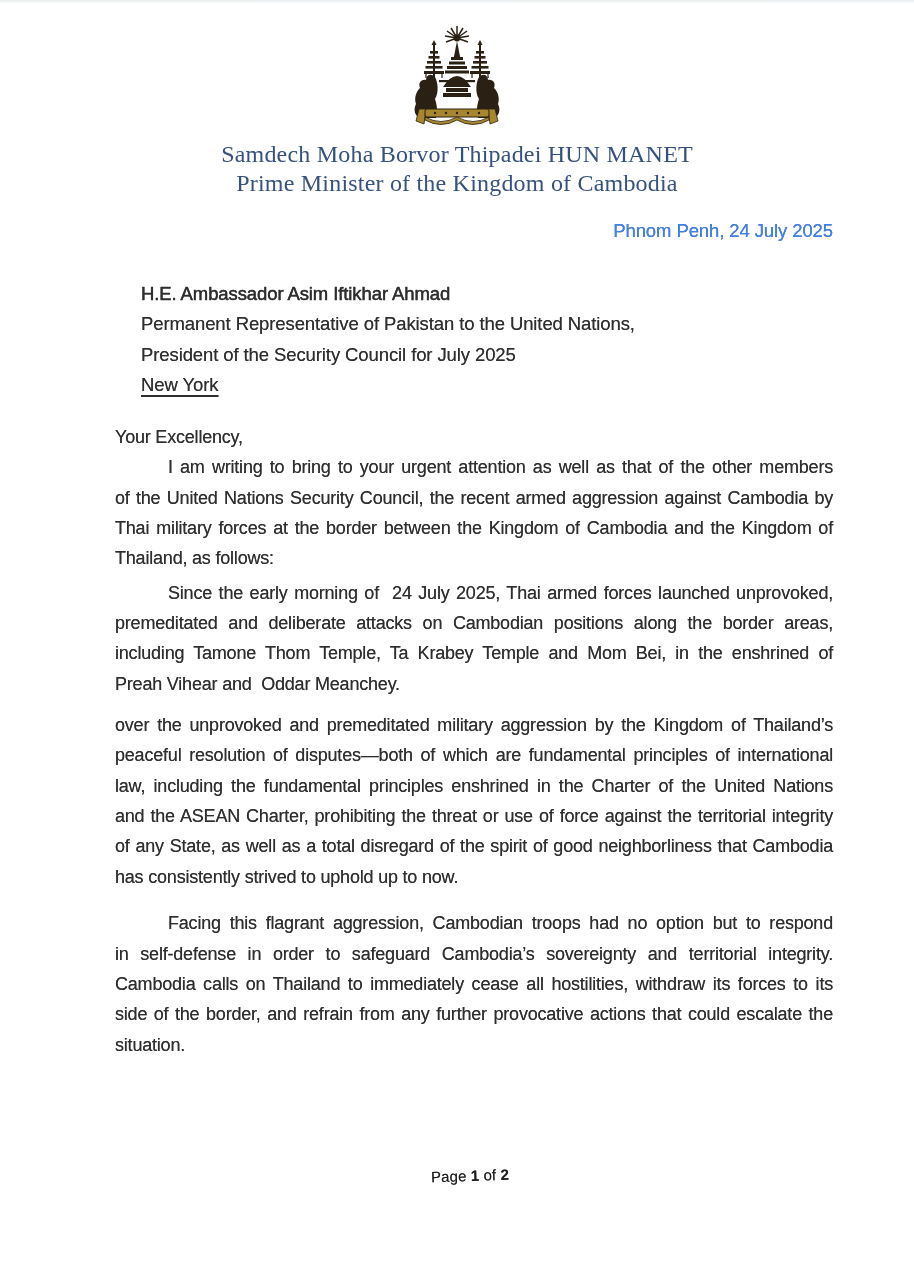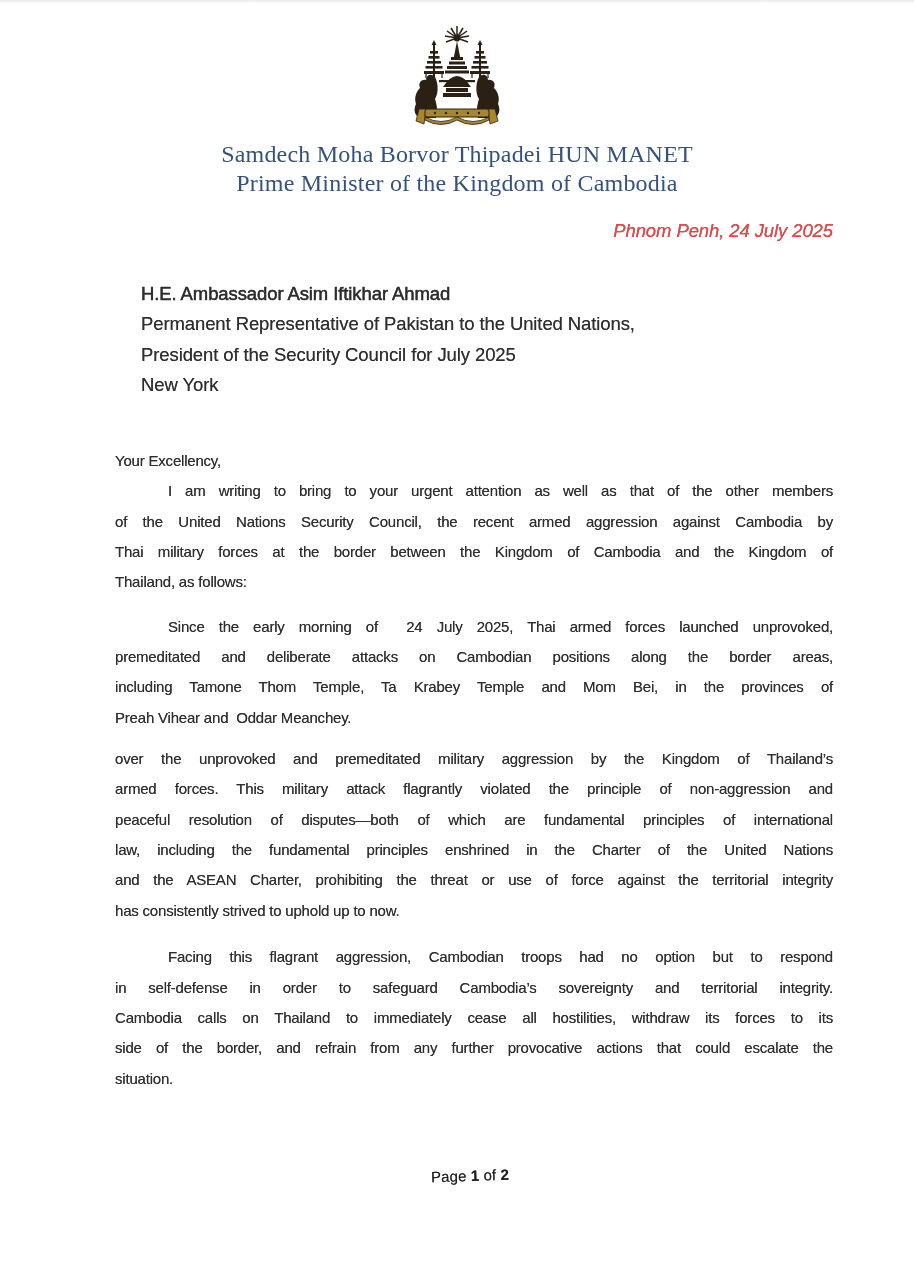--- a/index.html
+++ b/index.html
@@ -25,46 +25,46 @@
     text-align: center;
     font-family: "Liberation Serif", serif;
     color: #35517d;
     font-size: 24px;
     line-height: 28.5px;
     letter-spacing: 0.2px;
   }
   .doc-text { text-shadow: 0 0 0.5px rgba(45,45,45,0.75); }
   .dateline {
     position: absolute; top: 220px; right: 81px;
-    font-size: 18.5px; color: #ef4444;
+    font-size: 18.5px; color: #3b82f6;
     letter-spacing: -0.1px;
-    font-style: italic;
   }
   .recipient {
     position: absolute; top: 279px; left: 115px;
     font-size: 18.5px; color: #2e2e2e;
     line-height: 30.3px;
     letter-spacing: -0.1px;
   }
   .rline { white-space: nowrap; margin-left: 26px; }
   .semibold { -webkit-text-stroke: 0.4px #2e2e2e; }
   .underlined {
+    text-decoration: underline;
     text-decoration-thickness: 1.5px;
     text-underline-offset: 4px;
   }
   .letter-body {
-    position: absolute; top: 446px; left: 115px;
+    position: absolute; top: 422px; left: 115px;
     width: 718px;
-    font-size: 15px; color: #2e2e2e;
+    font-size: 18px; color: #2e2e2e;
     line-height: 30.35px;
     letter-spacing: -0.2px;
   }
   .salutation { margin: 0; }
   .para { margin: 0; }
-  .para-2 { margin-top: 14px; }
+  .para-2 { margin-top: 4px; }
   .para-3 { margin-top: 11px; }
   .para-4 { margin-top: 16px; }
   .line {
     text-align: justify;
     text-align-last: justify;
     text-justify: inter-word;
   }
   .line.first { padding-left: 53px; }
   .line.last { text-align-last: left; }
   .footer {
@@ -168,29 +168,29 @@
     <div class="salutation">Your Excellency,</div>
   <div class="para para-1">
         <div class="line first">I am writing to bring to your urgent attention as well as that of the other members</div>
         <div class="line">of the United Nations Security Council, the recent armed aggression against Cambodia by</div>
         <div class="line">Thai military forces at the border between the Kingdom of Cambodia and the Kingdom of</div>
         <div class="line last">Thailand, as follows:</div>
       </div>
       <div class="para para-2">
         <div class="line first">Since the early morning of&nbsp; 24 July 2025, Thai armed forces launched unprovoked,</div>
         <div class="line">premeditated and deliberate attacks on Cambodian positions along the border areas,</div>
-        <div class="line">including Tamone Thom Temple, Ta Krabey Temple and Mom Bei, in the provinces of</div>
+        <div class="line">including Tamone Thom Temple, Ta Krabey Temple and Mom Bei, in the enshrined of</div>
         <div class="line last">Preah Vihear and&nbsp; Oddar Meanchey.</div>
       </div>
       <div class="para para-3">
         <div class="line">over the unprovoked and premeditated military aggression by the Kingdom of Thailand’s</div>
-        <div class="line">armed forces. This military attack flagrantly violated the principle of non-aggression and</div>
         <div class="line">peaceful resolution of disputes—both of which are fundamental principles of international</div>
         <div class="line">law, including the fundamental principles enshrined in the Charter of the United Nations</div>
         <div class="line">and the ASEAN Charter, prohibiting the threat or use of force against the territorial integrity</div>
+        <div class="line">of any State, as well as a total disregard of the spirit of good neighborliness that Cambodia</div>
         <div class="line last">has consistently strived to uphold up to now.</div>
       </div>
       <div class="para para-4">
         <div class="line first">Facing this flagrant aggression, Cambodian troops had no option but to respond</div>
         <div class="line">in self-defense in order to safeguard Cambodia’s sovereignty and territorial integrity.</div>
         <div class="line">Cambodia calls on Thailand to immediately cease all hostilities, withdraw its forces to its</div>
         <div class="line">side of the border, and refrain from any further provocative actions that could escalate the</div>
         <div class="line last">situation.</div>
       </div>
     </div>

